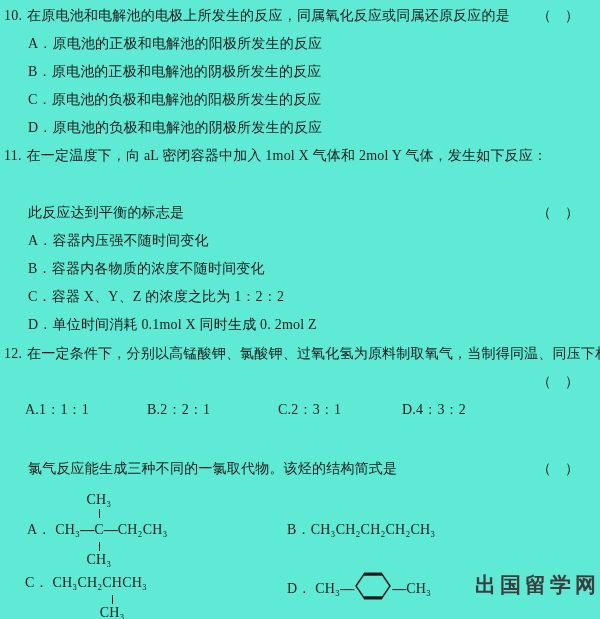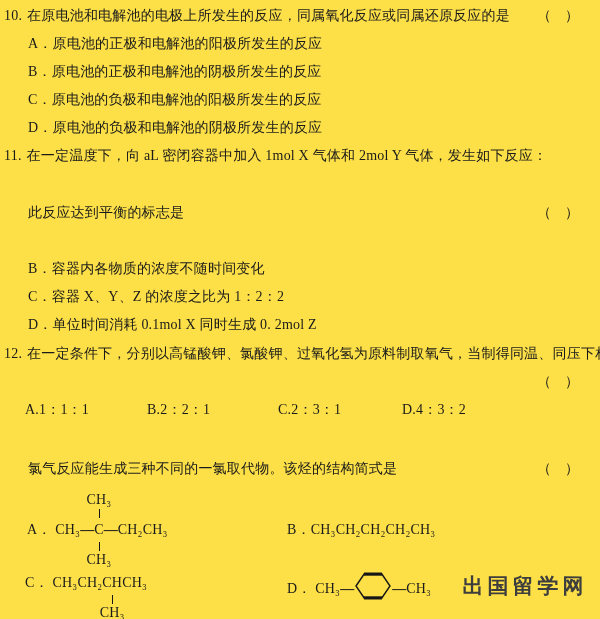--- a/index.html
+++ b/index.html
@@ -35,30 +35,30 @@
     position:absolute; left:50%; transform:translateX(-50%);
     line-height:16px; white-space:nowrap;
   }
   .sub-top { top:-27px; }
   .sub-bottom { bottom:-27px; }
   .bond { font-weight:bold; letter-spacing:0; }
 
   .benzene { display:inline-block; vertical-align:middle; margin:0 1px; }
 
   .watermark {
-    position:absolute; top:574px; left:450px; width:150px; text-align:center;
-    font-family:Liberation Sans, sans-serif;
+    position:absolute; top:574px; left:450px; width:150px; text-align:right;
+    font-family:Liberation Serif, serif;
   }
   .wm-name { font-size:21px; font-weight:bold; letter-spacing:4px; line-height:23px; white-space:nowrap; }
   .wm-url  { font-size:15px; font-weight:bold; line-height:17px; letter-spacing:0.2px; white-space:nowrap; }
 </style>
 </head>
 <body>
 
-<div class="page" style="background: #fde047; color: rgb(26, 26, 26);">
+<div class="page" style="background: #5eead4; color: rgb(26, 26, 26);">
 
   <div class="line q" style="top:5px">
     <span class="qnum">10.</span><span>在原电池和电解池的电极上所发生的反应，同属氧化反应或同属还原反应的是</span>
   </div>
   <div class="bracket" style="top:5px">（　）</div>
   <div class="line" style="top:33px">
     <span>A．</span><span>原电池的正极和电解池的阳极所发生的反应</span>
   </div>
   <div class="line" style="top:61px">
     <span>B．</span><span>原电池的正极和电解池的阴极所发生的反应</span>
@@ -68,20 +68,23 @@
   </div>
   <div class="line" style="top:89px">
     <span>C．</span><span>原电池的负极和电解池的阳极所发生的反应</span>
   </div>
 
   <div class="line q" style="top:145px">
     <span class="qnum">11.</span><span>在一定温度下，向 aL 密闭容器中加入 1mol X 气体和 2mol Y 气体，发生如下反应：</span>
   </div>
   <div class="line" style="top:202px">此反应达到平衡的标志是</div>
   <div class="bracket" style="top:202px">（　）</div>
+  <div class="line" style="top:230px">
+    <span>A．</span><span>容器内压强不随时间变化</span>
+  </div>
   <div class="line" style="top:258px">
     <span>B．</span><span>容器内各物质的浓度不随时间变化</span>
   </div>
   <div class="line" style="top:286px">
     <span>C．</span><span>容器 X、Y、Z 的浓度之比为 1：2：2</span>
   </div>
   <div class="line" style="top:314px">
     <span>D．</span><span>单位时间消耗 0.1mol X 同时生成 0. 2mol Z</span>
   </div>
 

